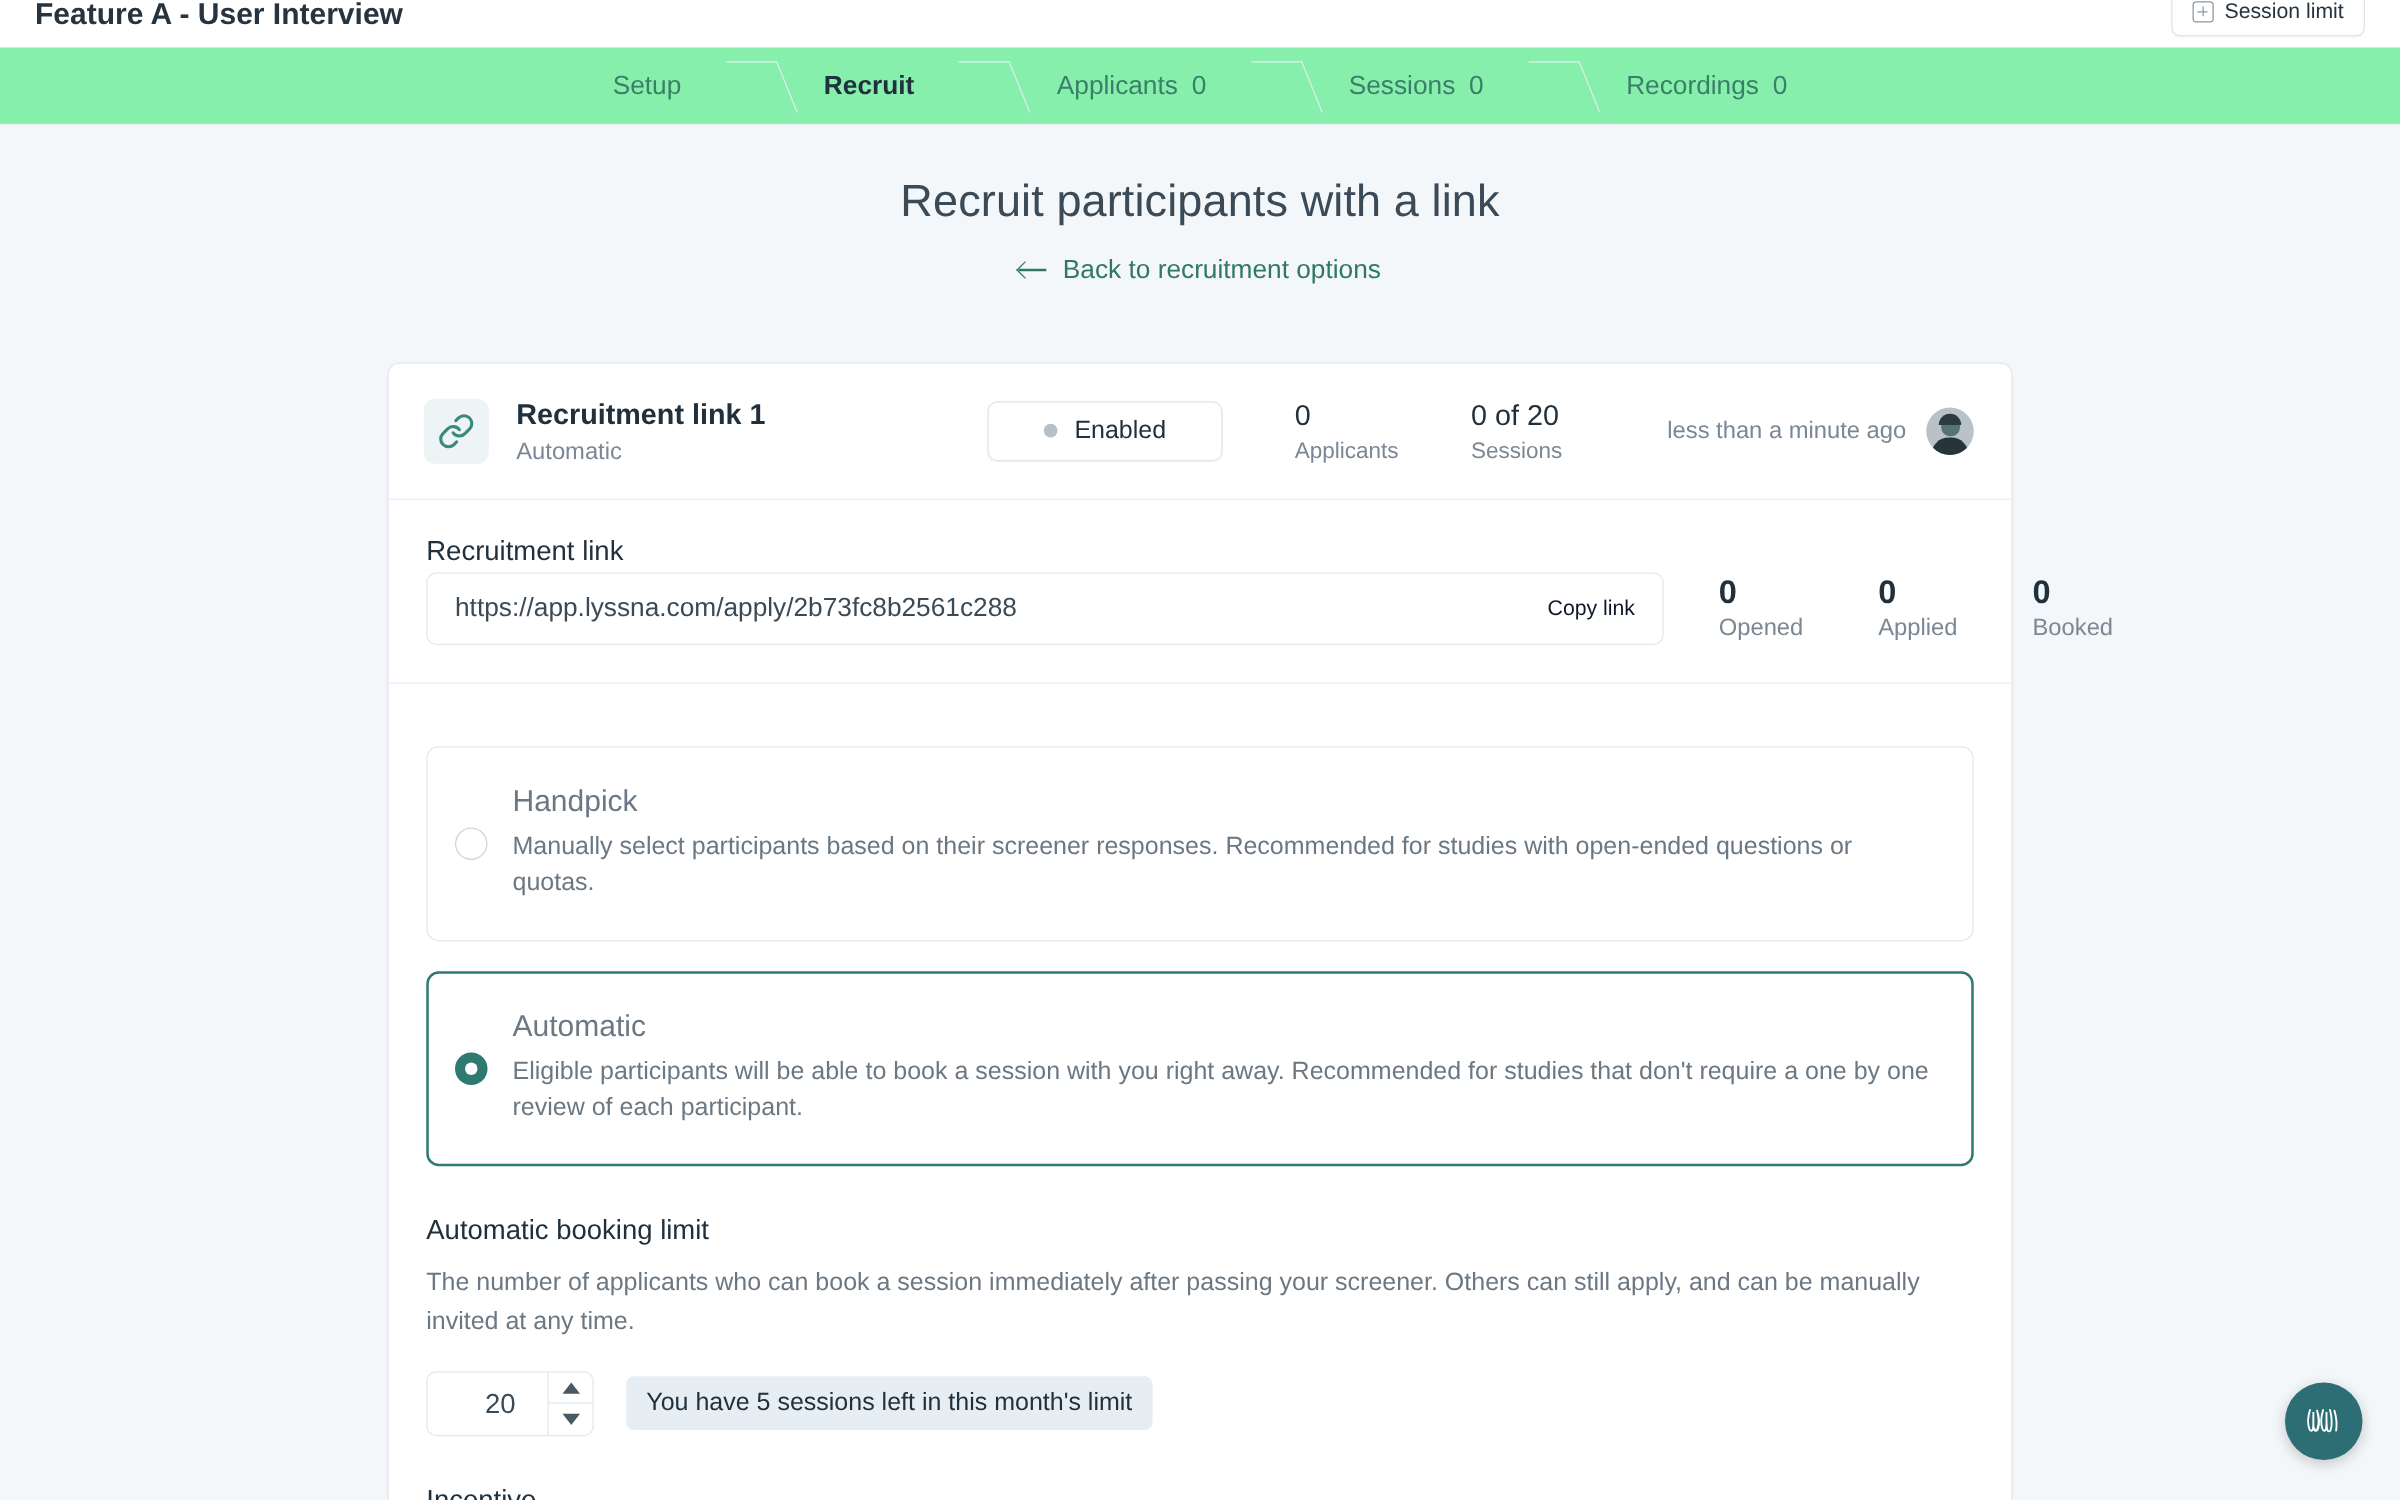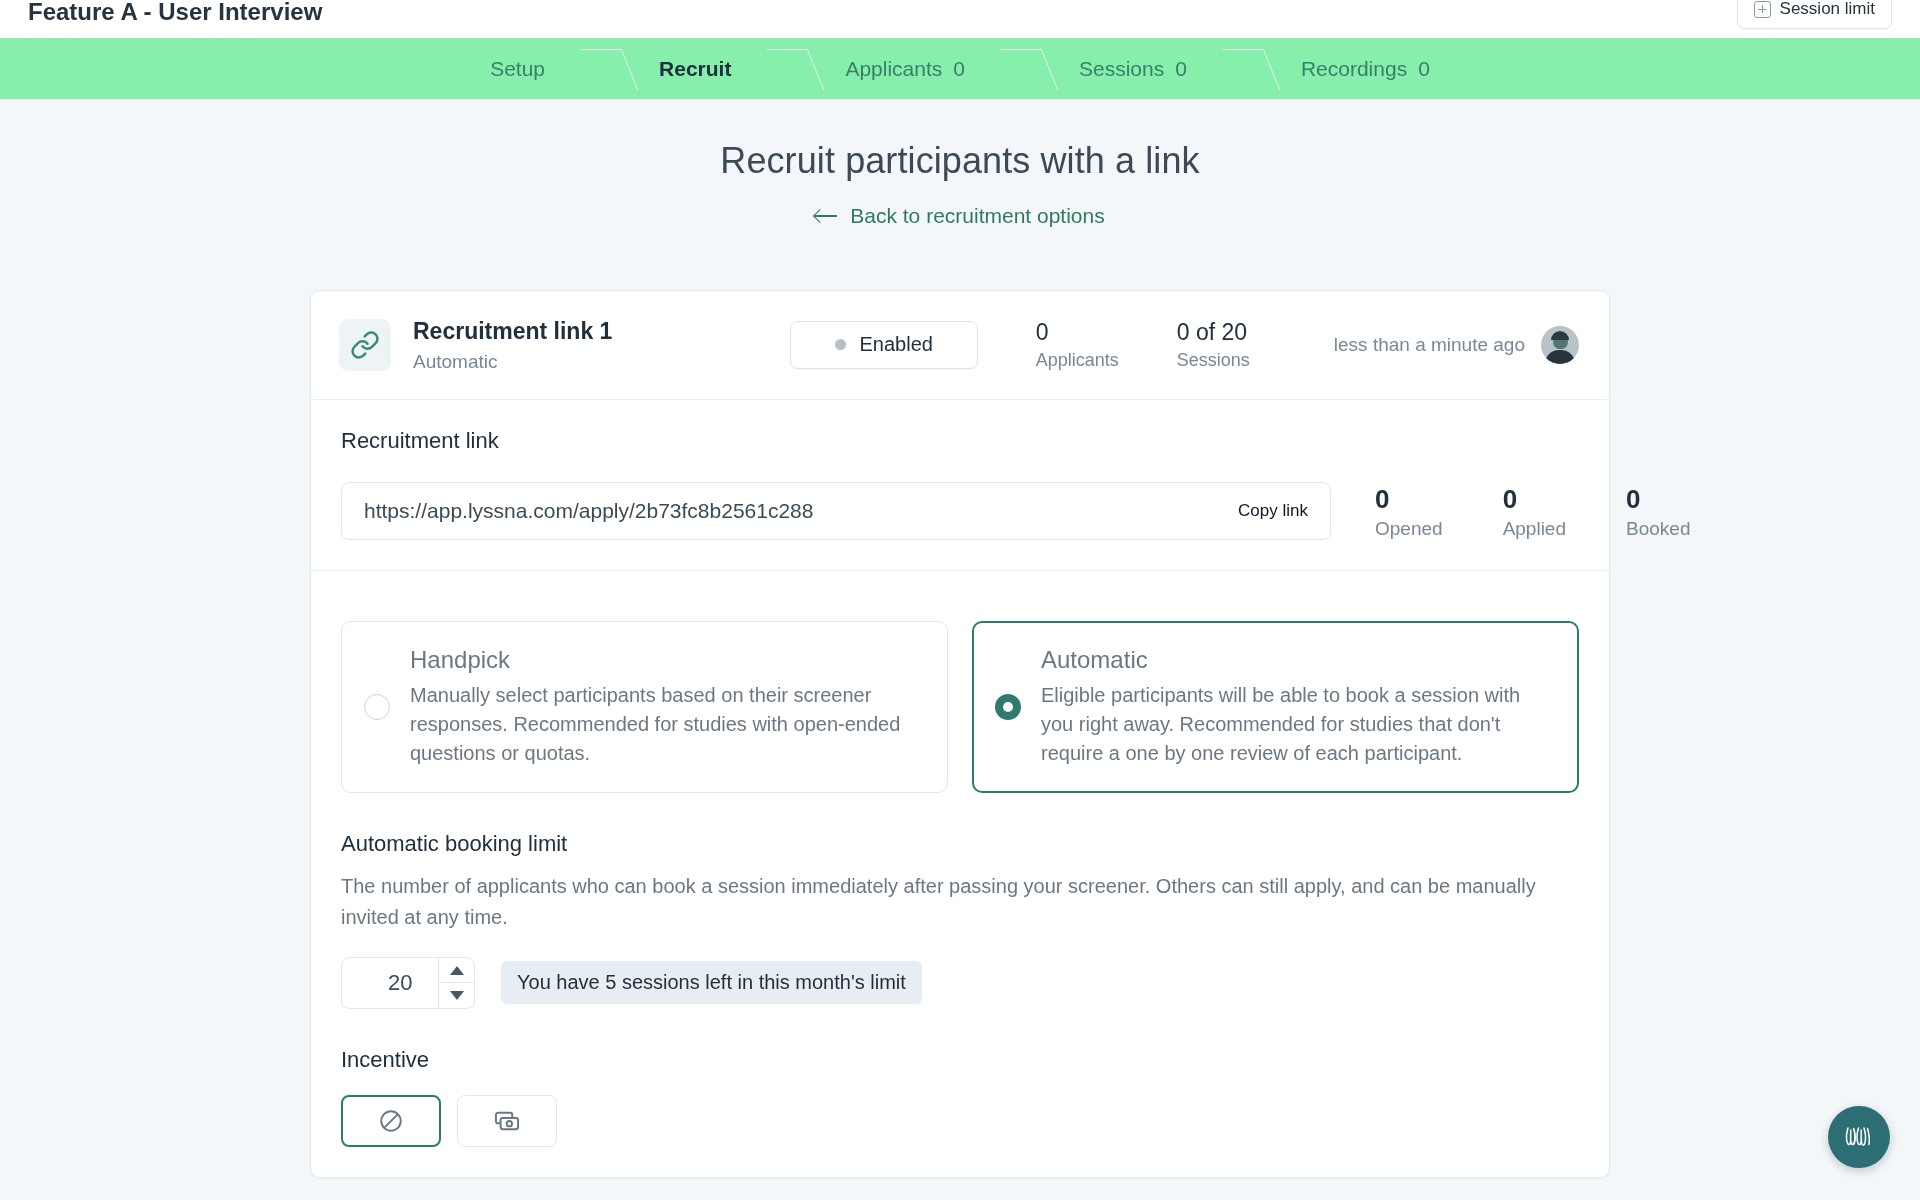--- a/index.html
+++ b/index.html
@@ -127,36 +127,36 @@
   }
   .avatar .body {
     position: absolute; left: 50%; bottom: 0; width: 30px; height: 14px;
     margin-left: -15px; border-radius: 14px 14px 0 0; background: #27343c;
   }
 
   
   .section { padding: 28px 30px 30px 30px; }
   .section-divider { border-bottom: 1px solid #e9eef2; }
   .section-label { font-size: 22px; color: #20303d; }
-  .link-row { display: flex; align-items: flex-end; margin-top: 28px; }
+  .link-row { display: flex; align-items: center; margin-top: 4px; }
   .link-input {
     flex: 0 0 auto; width: 990px; height: 58px;
     border: 1px solid #e1e7ec; border-radius: 8px; background: #fff;
     display: flex; align-items: center; padding: 0 22px;
   }
   .link-url { font-size: 21px; color: #3b4a57; flex: 1 1 auto; white-space: nowrap; overflow: hidden; }
   .copy-link { font-size: 17px; color: #0f172a; white-space: nowrap; }
   .linkstats { display: flex; margin-left: 44px; }
   .linkstat { margin-right: 60px; }
   .linkstat:last-child { margin-right: 0; }
   .linkstat-val { font-size: 26px; font-weight: bold; color: #20303d; line-height: 1.1; }
   .linkstat-lbl { font-size: 19px; color: #7a8794; margin-top: 4px; }
 
   
-  .options { display: flex; gap: 24px; margin-top: 22px; }
+  .options { display: flex; gap: 24px; margin-top: 22px; flex-direction: column; }
   .option {
     flex: 1 1 0; border: 1px solid #e1e7ec; border-radius: 10px;
     background: #fff; padding: 24px 26px 24px 22px;
     display: flex; align-items: center; gap: 20px; min-height: 156px;
   }
   .option.selected { border: 2px solid #2f7a6e; padding: 23px 25px 23px 21px; }
   .radio {
     width: 26px; height: 26px; border-radius: 50%; border: 1.6px solid #cdd5dc;
     background: #fff; flex: 0 0 auto;
   }

